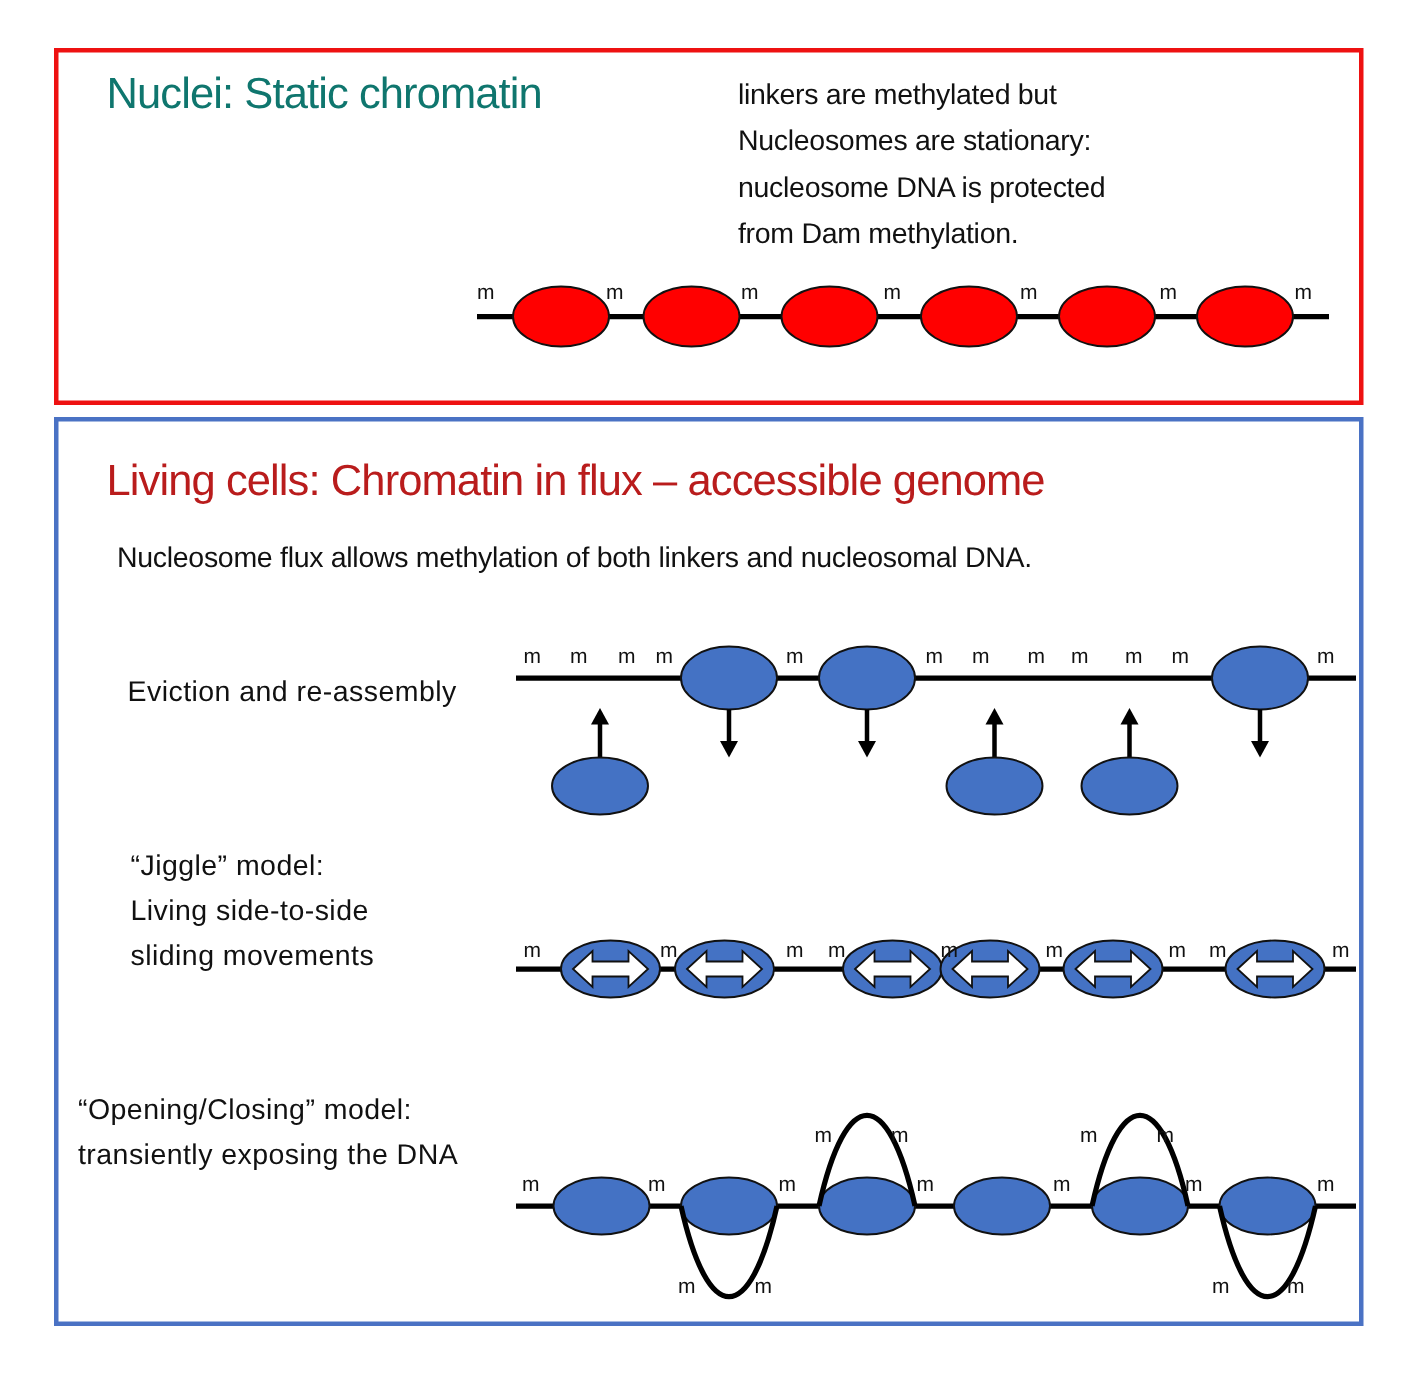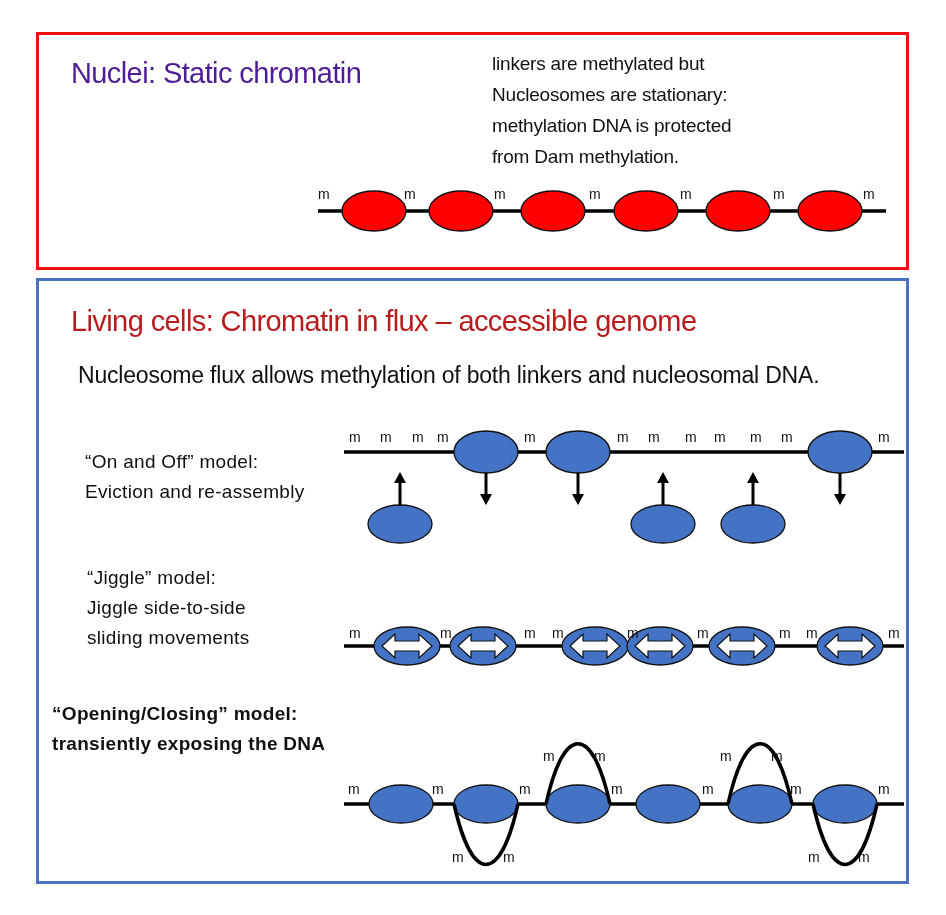--- a/index.html
+++ b/index.html
@@ -2,55 +2,54 @@
 <html><head>
   <meta charset="utf-8">
   <style>
     html, body { margin: 0; padding: 0; background: #ffffff; }
     body { width: 946px; height: 915px; position: relative; overflow: hidden;
            font-family: "Liberation Sans", "DejaVu Sans", sans-serif; }
     .panel { position: absolute; box-sizing: border-box; }
     #panel-static { left: 36px; top: 32px; width: 873px; height: 238px; border: 3px solid #ee1111; }
     #panel-flux { left: 36px; top: 278px; width: 873px; height: 606px; border: 3px solid #4a72c4; }
     .txt { position: absolute; white-space: nowrap; color: #111; }
-    .title-red { color: #4c1d95; font-size: 29px; left: 71px; top: 57px; letter-spacing: -0.6px; }
+    .title-red { color: #0f766e; font-size: 29px; left: 71px; top: 47px; letter-spacing: -0.6px; }
     .title-blue { color: #b91c1c; font-size: 29px; left: 71px; top: 305px; letter-spacing: -0.6px; }
     .desc { font-size: 19px; line-height: 31px; left: 492px; top: 48px; letter-spacing: -0.2px; }
-    .flux-desc { font-size: 23px; left: 78px; top: 362px; letter-spacing: -0.2px; }
+    .flux-desc { font-size: 19px; left: 78px; top: 362px; letter-spacing: -0.2px; }
     .model-label { font-size: 19px; line-height: 30px; letter-spacing: 0.3px; }
     #label-onoff { left: 85px; top: 447px; }
     #label-jiggle { left: 87px; top: 563px; }
-    #label-openclose { left: 52px; top: 699px; font-weight: bold; }
+    #label-openclose { left: 52px; top: 726px; }
     svg#diagram { position: absolute; left: 0; top: 0; width: 946px; height: 915px; pointer-events: none; }
     svg text { font-family: "Liberation Sans", "DejaVu Sans", sans-serif; font-size: 14px; fill: #111; }
   </style>
 </head>
 <body>
 
 <div class="panel" id="panel-static"></div>
 <div class="panel" id="panel-flux"></div>
 
 <div class="txt title-red">Nuclei: Static chromatin</div>
 <div class="txt desc">
   <div>linkers are methylated but</div>
   <div>Nucleosomes are stationary:</div>
-  <div>methylation DNA is protected</div>
+  <div>nucleosome DNA is protected</div>
   <div>from Dam methylation.</div>
 </div>
 
 <div class="txt title-blue">Living cells: Chromatin in flux – accessible genome</div>
 <div class="txt flux-desc">Nucleosome flux  allows methylation of both linkers and nucleosomal DNA.</div>
 
 <div class="txt model-label" id="label-onoff">
-  <div>“On and Off” model:</div>
   <div>Eviction and re-assembly</div>
 </div>
 <div class="txt model-label" id="label-jiggle">
   <div>“Jiggle” model:</div>
-  <div>Jiggle side-to-side</div>
+  <div>Living side-to-side</div>
   <div>sliding movements</div>
 </div>
 <div class="txt model-label" id="label-openclose">
   <div>“Opening/Closing” model:</div>
   <div>transiently exposing the DNA</div>
 </div>
 
 <svg id="diagram" xmlns="http://www.w3.org/2000/svg">
   <g id="g-static">
       <line x1="318" y1="211" x2="886" y2="211" stroke="#000000" stroke-width="3.5"></line>

